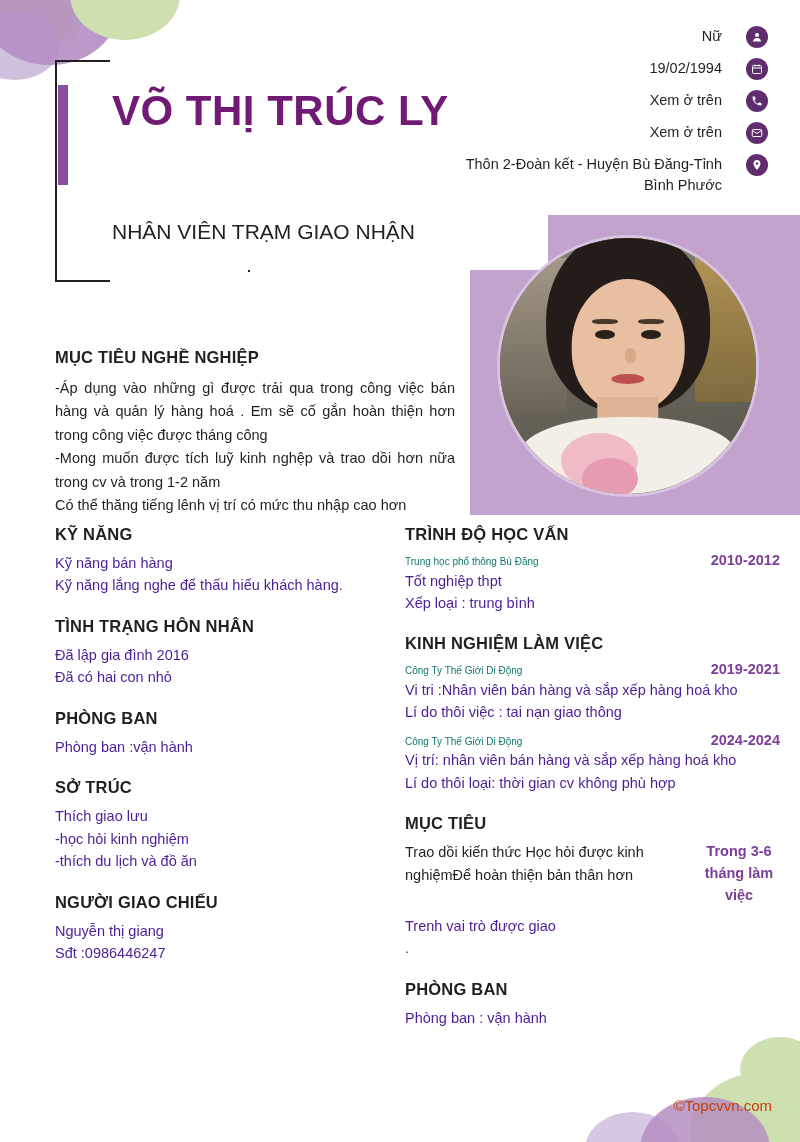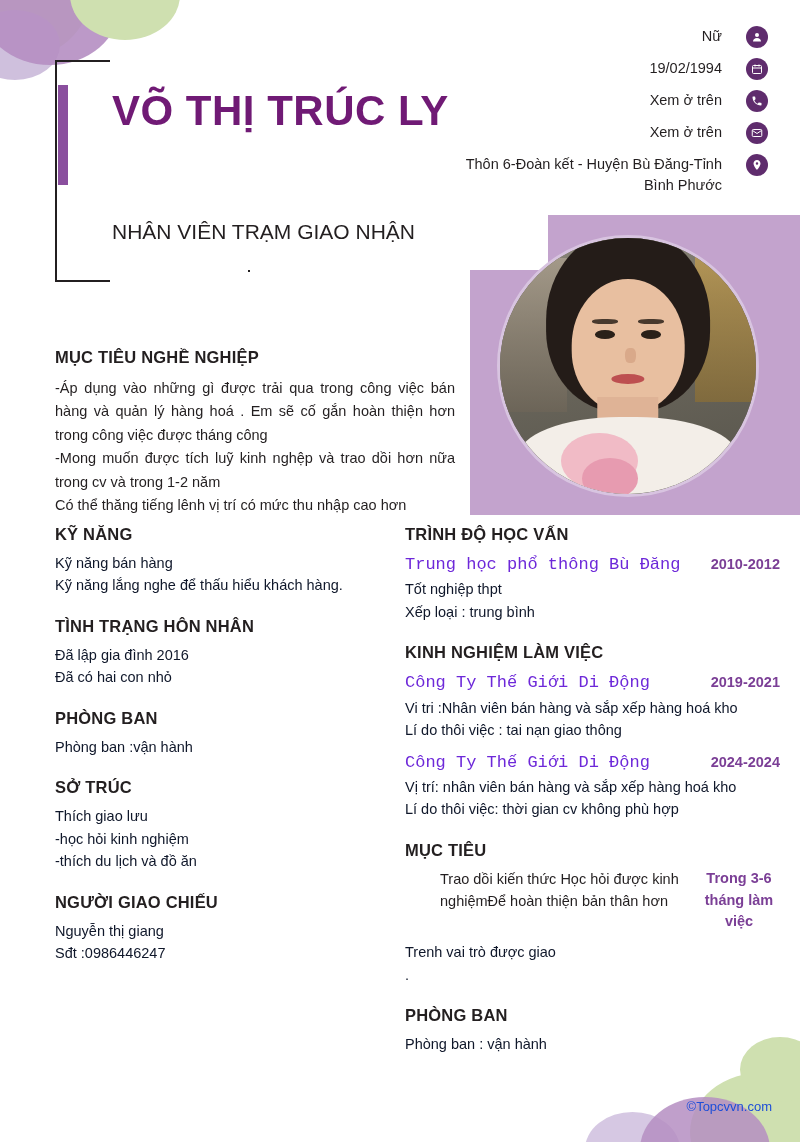--- a/index.html
+++ b/index.html
@@ -301,69 +301,67 @@
   }
   .col-right {
     position: absolute;
     left: 405px; top: 525px;
     width: 375px;
   }
   .block { margin-bottom: 20px; }
   .block .sec-head { margin-bottom: 8px; }
   .line {
     font-size: 14.5px;
-    color: #0f172a;
+    color: #4c1d95;
     line-height: 1.55;
   }
   .entry {
     display: flex;
     justify-content: space-between;
     align-items: baseline;
     gap: 10px;
   }
   .entry-title {
-    font-size: 17px;
-    color: #6d28d9;
+    font-size: 10px;
+    color: #0f766e;
     line-height: 1.55;
     flex: 1 1 auto;
-    font-family: Liberation Mono, monospace;
   }
   .entry-date {
     font-size: 14.5px;
     font-weight: bold;
     color: #7b3f96;
     white-space: nowrap;
     flex: 0 0 auto;
   }
   .entry-date.multi {
     white-space: normal;
     text-align: center;
     width: 82px;
     line-height: 1.5;
   }
   .goal-row {
     display: flex;
     justify-content: space-between;
     gap: 12px;
-    margin-left: 35px;
   }
   .goal-text {
     font-size: 14.5px;
     color: #231f20;
     line-height: 1.55;
     flex: 1 1 auto;
   }
   .spacer-8 { height: 8px; }
 
   
   .footer {
     position: absolute;
     right: 28px; bottom: 28px;
-    font-size: 13px;
-    color: #1d4ed8;
+    font-size: 15px;
+    color: #c2410c;
     z-index: 6;
   }
 </style>
 </head>
 <body>
 
 <div class="page">
 
   <div class="blob blob-tl-green"></div>
   <div class="blob blob-tl-lav"></div>
@@ -417,21 +415,21 @@
     <div class="contact-row">
       <span class="contact-text">Xem ở trên</span>
       <span class="contact-icon">
         <svg width="12" height="12" viewBox="0 0 24 24" fill="none" stroke="#ffffff" stroke-width="2">
             <rect x="2.5" y="5" width="19" height="14" rx="2"></rect>
             <path d="M3 7l9 6 9-6"></path>
           </svg>
       </span>
     </div>
     <div class="contact-row">
-      <span class="contact-text">Thôn 6-Đoàn kết - Huyện Bù Đăng-Tỉnh Bình Phước</span>
+      <span class="contact-text">Thôn 2-Đoàn kết - Huyện Bù Đăng-Tỉnh Bình Phước</span>
       <span class="contact-icon">
         <svg width="12" height="12" viewBox="0 0 24 24" fill="#ffffff">
             <path d="M12 2C8.1 2 5 5.1 5 9c0 5.2 7 13 7 13s7-7.8 7-13c0-3.9-3.1-7-7-7zm0 9.5A2.5 2.5 0 1 1 12 6.5a2.5 2.5 0 0 1 0 5z"></path>
           </svg>
       </span>
     </div>
   </div>
 
   <div class="photo-wrap">
     <div class="ph-bg"></div>
@@ -514,21 +512,21 @@
       <div class="line">Vi tri :Nhân viên bán hàng và sắp xếp hàng hoá kho</div>
       <div class="line">Lí do thôi việc : tai nạn giao thông</div>
 
       <div class="spacer-8"></div>
 
       <div class="entry">
         <span class="entry-title">Công Ty Thế Giới Di Động</span>
         <span class="entry-date">2024-2024</span>
       </div>
       <div class="line">Vị trí: nhân viên bán hàng và sắp xếp hàng hoá kho</div>
-      <div class="line">Lí do thôi việc: thời gian cv không phù hợp</div>
+      <div class="line">Lí do thôi loại: thời gian cv không phù hợp</div>
     </div>
 
     <div class="block">
       <div class="sec-head">MỤC TIÊU</div>
       <div class="goal-row">
         <span class="goal-text">Trao dồi kiến thức Học hỏi được kinh nghiệmĐể hoàn thiện bản thân hơn</span>
         <span class="entry-date multi">Trong 3-6 tháng làm việc</span>
       </div>
       <div class="spacer-8"></div>
       <div class="line">Trenh vai trò được giao</div>

